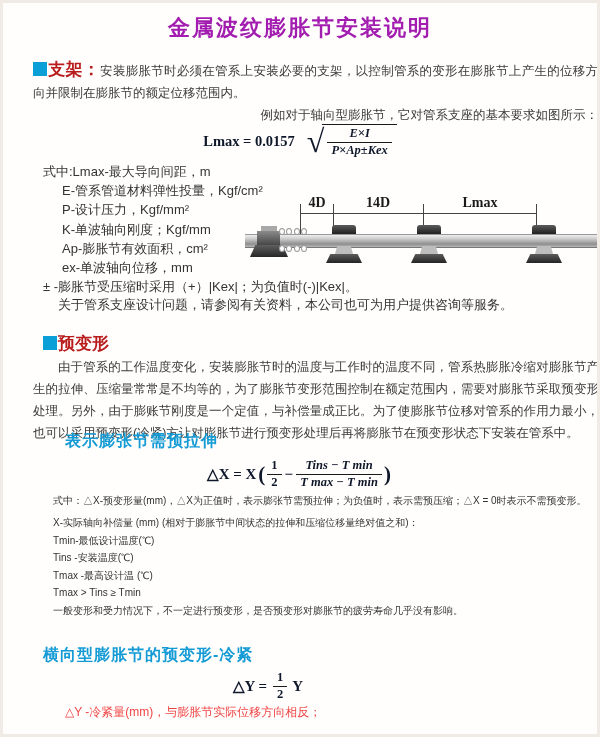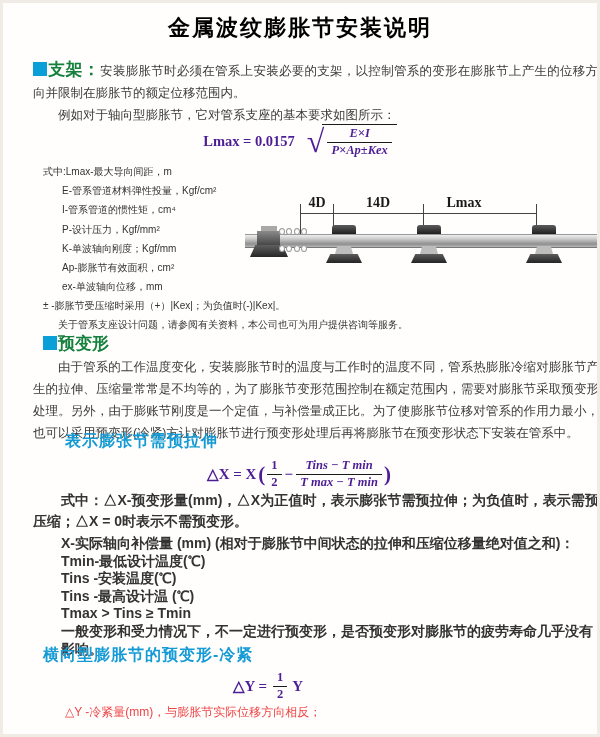--- a/index.html
+++ b/index.html
@@ -4,43 +4,43 @@
 <style>
   html,body{margin:0;padding:0;background:#fff;}
   .page{
     position:relative; width:600px; height:737px; box-sizing:border-box;
     background:#fffefd; border:3px solid #f0ebe5;
     font-family:"Liberation Sans",sans-serif; color:#3a3a3a; overflow:hidden;
   }
   
   .doc-title{
     position:absolute; top:10px; left:0; right:0; text-align:center;
-    font-size:22px; font-weight:bold; color:#000000; letter-spacing:2px;
+    font-size:22px; font-weight:bold; color:#a21caf; letter-spacing:2px;
   }
-  .sec-label{ color:#15803d; font-size:17px; font-weight:bold; white-space:nowrap;}
+  .sec-label{ color:#b91c1c; font-size:17px; font-weight:bold; white-space:nowrap;}
   .marker{ display:inline-block; width:14px; height:14px; background:#0b9fd8; margin-right:1px; vertical-align:-1px;}
   .sub-head{ position:absolute; color:#149bd5; font-weight:bold; font-size:16px; letter-spacing:1px;}
   
   .support-para{ position:absolute; left:30px; top:56px; width:565px; font-size:12.5px; line-height:22px; text-align:justify;}
   .support-para p{margin:0;}
-  .support-para .p2{ text-indent:2em; text-align:left;}
-  .defs{ position:absolute; left:40px; top:159px; font-size:10px; line-height:19.2px; color:#333;}
+  .support-para .p2{ text-indent:2em; text-align:right;}
+  .defs{ position:absolute; left:40px; top:159px; font-size:13px; line-height:19.2px; color:#333;}
   .defs .ind1{ padding-left:19px;}
   .defs .ind05{ padding-left:15px;font-family:Liberation Mono, monospace;}
   .predeform-head{ position:absolute; left:40px; top:329px;}
   .predeform-para{ position:absolute; left:30px; top:353px; width:566px; font-size:12.5px; line-height:22px; text-align:justify; text-indent:2em; margin:0;}
   .axial-head{ left:62px; top:428px;}
   .lateral-head{ left:40px; top:642px;}
-  .axial-notes{ position:absolute; left:30px; top:487px; width:566px; font-size:14px; color:#333;font-weight:bold;}
+  .axial-notes{ position:absolute; left:30px; top:487px; width:566px; font-size:10px; color:#333;}
   .axial-notes .note1{ margin:0 0 3px 0; line-height:21px; text-indent:2em; text-align:justify;}
   .axial-notes .nline{ padding-left:2em; line-height:17.6px;}
   .lateral-note{ position:absolute; left:62px; top:701px; font-size:12px; color:#ef4444;}
   
   .formula{ position:absolute; display:flex; justify-content:center; align-items:center;
-    font-family:"Liberation Serif",serif; color:#4c1d95; font-weight:bold; }
+    font-family:"Liberation Serif",serif; color:#0f172a; font-weight:bold; }
   .f1{ left:0; right:0; top:120px; height:36px; font-size:14.5px;}
   .f2{ left:0; right:0; top:452px; height:38px; font-size:15px;}
   .f3{ left:0; top:666px; width:530px; height:34px; font-size:15px;}
   .rad-sign{ font-size:32px; font-weight:normal; line-height:30px; margin-left:6px;}
   .sqrt-content{ border-top:1.5px solid #1a1a1a; margin-left:-2px; padding:1px 5px 0 5px;}
   .frac{ display:inline-flex; flex-direction:column; text-align:center; line-height:1.25; font-size:12.5px; vertical-align:middle;}
   .frac .num{ border-bottom:1px solid #1a1a1a; padding:0 4px;}
   .frac .den{ padding:0 4px;}
   .it{ font-style:italic;}
   .paren{ font-size:21px; font-weight:bold; margin:0 2px; line-height:1;}
@@ -90,38 +90,37 @@
       <span class="frac it">
         <span class="num">E×I</span>
         <span class="den">P×Ap±Kex</span>
       </span>
     </span>
   </div>
 
   <div class="defs">
     <div>式中:Lmax-最大导向间距，m</div>
     <div class="ind1">E-管系管道材料弹性投量，Kgf/cm²</div>
-    <div class="ind1">I-管系管道的惯性矩，cm⁴</div>
     <div class="ind1">P-设计压力，Kgf/mm²</div>
     <div class="ind1">K-单波轴向刚度；Kgf/mm</div>
     <div class="ind1">Ap-膨胀节有效面积，cm²</div>
     <div class="ind1">ex-单波轴向位移，mm</div>
     <div>± -膨胀节受压缩时采用（+）|Kex|；为负值时(-)|Kex|。</div>
     <div class="ind05">关于管系支座设计问题，请参阅有关资料，本公司也可为用户提供咨询等服务。</div>
   </div>
 
   <div class="diagram">
     <div class="dim-line"></div>
     <div class="tick" style="left:57px;"></div>
     <div class="tick" style="left:90px;"></div>
     <div class="tick" style="left:180px;"></div>
     <div class="tick" style="left:293px;"></div>
     <div class="dim-label" style="left:74px;">4D</div>
     <div class="dim-label" style="left:135px;">14D</div>
-    <div class="dim-label" style="left:221px;font-family:Liberation Serif, serif;">Lmax</div>
+    <div class="dim-label" style="left:237px;font-family:Liberation Serif, serif;">Lmax</div>
     <div class="pipe"></div>
     <div class="anchor-cap"></div>
     <div class="anchor-stem"></div>
     <div class="anchor-base"></div>
     <div class="bellows">
       <div class="brow">
         <span class="bdot"></span>
           <span class="bdot"></span>
           <span class="bdot"></span>
           <span class="bdot"></span>
@@ -168,21 +167,21 @@
       <span class="den">T max − T min</span>
     </span>
     <span class="paren">)</span>
   </div>
 
   <div class="axial-notes">
     <p class="note1">式中：△X-预变形量(mm)，△X为正值时，表示膨张节需预拉伸；为负值时，表示需预压缩；△X = 0时表示不需预变形。</p>
     <div class="nline">X-实际轴向补偿量 (mm) (相对于膨胀节中间状态的拉伸和压缩位移量绝对值之和)：</div>
     <div class="nline">Tmin-最低设计温度(℃)</div>
     <div class="nline">Tins -安装温度(℃)</div>
-    <div class="nline">Tins -最高设计温 (℃)</div>
+    <div class="nline">Tmax -最高设计温 (℃)</div>
     <div class="nline">Tmax &gt; Tins ≥ Tmin</div>
     <div class="nline">一般变形和受力情况下，不一定进行预变形，是否预变形对膨胀节的疲劳寿命几乎没有影响。</div>
   </div>
 
   <div class="sub-head lateral-head">横向型膨胀节的预变形-冷紧</div>
 
   <div class="formula f3">
     <span class="f-gap">△Y =</span>
     <span class="frac">
       <span class="num">1</span>

